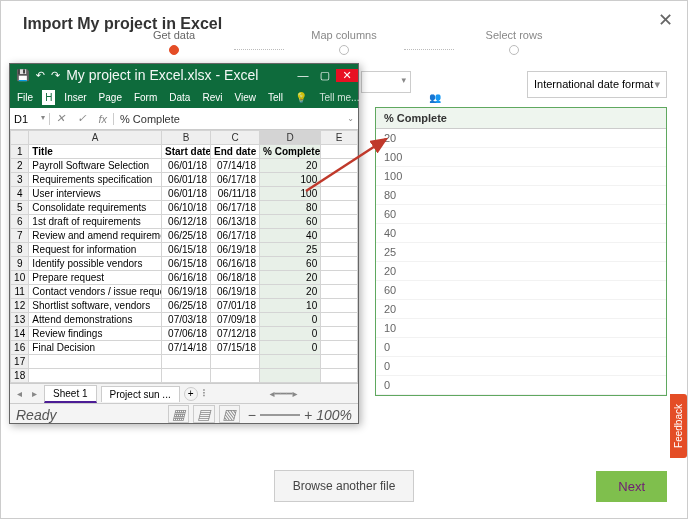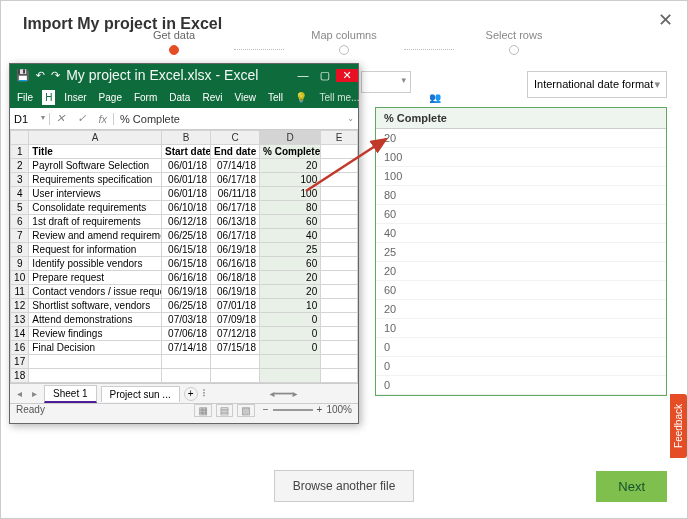--- a/index.html
+++ b/index.html
@@ -59,31 +59,31 @@
   .sel-col th.sel { background: #d4d4d4; }
   table.sheet td.num { text-align: right; margin-top: 42px; }
 
   .tabs { display: flex; align-items: center; font-size: 10px; border-top: 1px solid #ccc; height: 20px; background: #f4f4f4; padding: 0 4px; gap: 4px; }
   .tabs .nav { color: #888; padding: 0 3px; cursor: pointer; }
   .tabs .tab { padding: 2px 8px; border: 1px solid #ccc; border-bottom: none; background: #fff; cursor: pointer; }
   .tabs .tab.active { border-bottom: 2px solid #4c1d95; font-weight: 400; }
   .tabs .plus { border: 1px solid #ccc; border-radius: 50%; width: 14px; height: 14px; text-align: center; line-height: 12px; cursor: pointer; }
   .tabs .scroll { flex: 1; display: flex; justify-content: center; color: #888; }
 
-  .status { display: flex; align-items: flex-start; font-size: 10px; height: 20px; border-top: 1px solid #ccc; padding: 0 6px; background: #f4f4f4; color: #555; gap: 8px; }
+  .status { display: flex; align-items: flex-end; font-size: 14px; height: 20px; border-top: 1px solid #ccc; padding: 0 6px; background: #f4f4f4; color: #555; gap: 8px; font-style: italic; }
   .status .views { margin-left: auto; display: flex; gap: 4px; color: #888; }
   .status .views span { border: 1px solid #ccc; padding: 0 3px; cursor: pointer; }
   .status .zoom { display: flex; align-items: center; gap: 4px; }
   .status .slider { width: 40px; height: 2px; background: #999; position: relative; }
 
   .arrow { position: absolute; pointer-events: none; }
 
   .footer { position: absolute; bottom: 16px; left: 0; right: 0; display: flex; justify-content: center; }
   .browse-btn { background: #f4f4f4; border: 1px solid #ccc; padding: 8px 18px; font-size: 12px; color: #444; cursor: pointer; }
-  .next-btn { position: absolute; right: 20px; bottom: 16px; background: #7fbf4d; color: #14532d; border: none; padding: 8px 22px; font-size: 13px; cursor: pointer; }
+  .next-btn { position: absolute; right: 20px; bottom: 16px; background: #7fbf4d; color: #701a75; border: none; padding: 8px 22px; font-size: 13px; cursor: pointer; }
 
   .feedback { position: absolute; right: 0; bottom: 60px; background: #e44d26; color: #fff; font-size: 10px; padding: 10px 3px; writing-mode: vertical-rl; transform: rotate(180deg); cursor: pointer; border-radius: 3px 0 0 3px; }
 
   .ghost-sel { position: absolute; top: 70px; left: 360px; width: 50px; height: 22px; border: 1px solid #ccc; background: #fff; }
   .ghost-sel .tri { float: right; padding: 3px 4px; color: #888; font-size: 9px; }
 </style>
 </head>
 <body>
 
 <div class="header">

